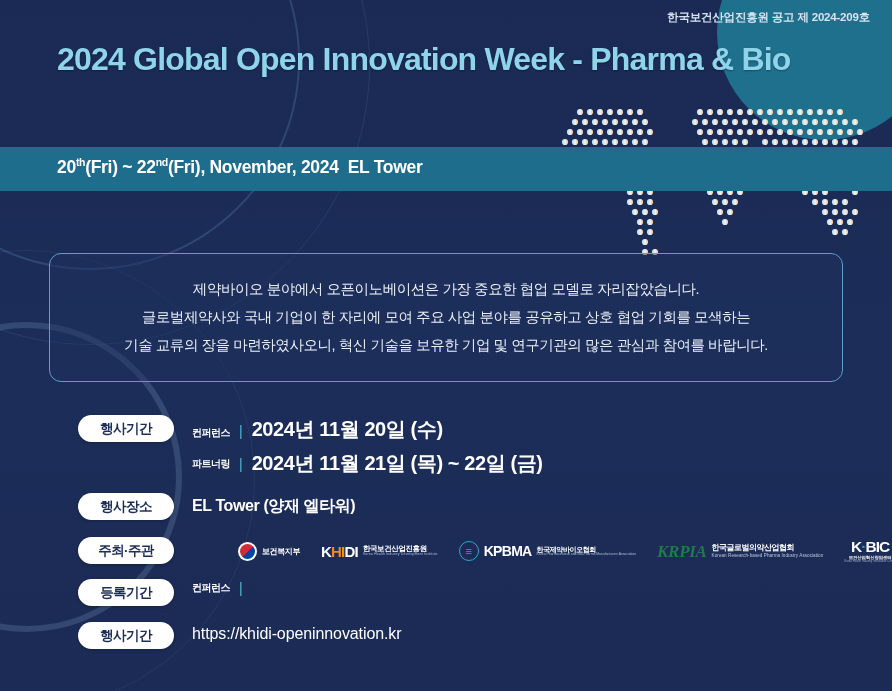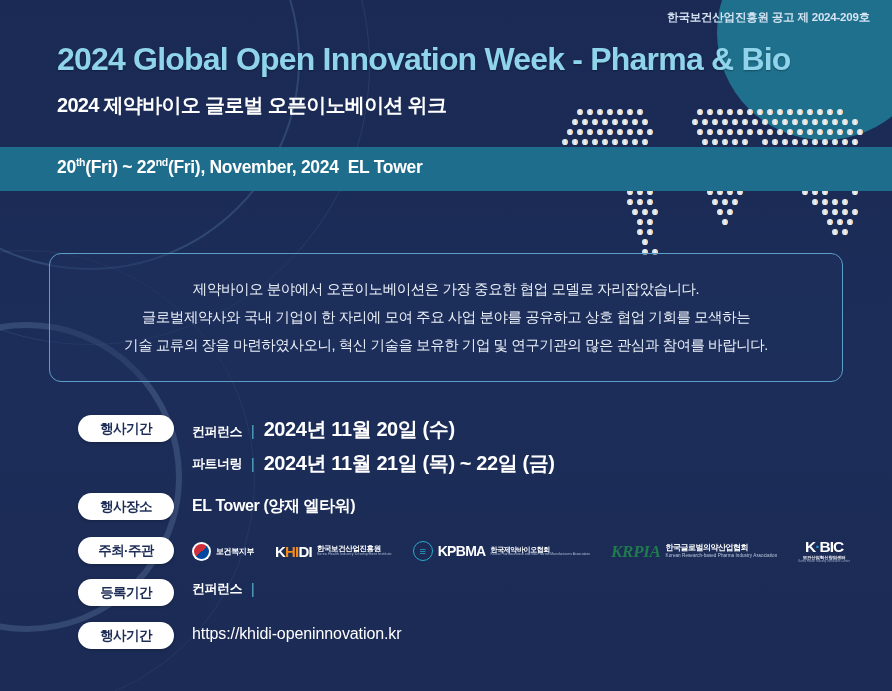--- a/index.html
+++ b/index.html
@@ -106,33 +106,33 @@
   }
   .invite-lines p {
     font-size:14.5px; color:#e9eff8; letter-spacing:-.45px;
     white-space:nowrap; font-weight:normal;
   }
 
   
   .info { position:absolute; left:78px; top:415px; width:800px; z-index:6; }
   .row { display:flex; align-items:flex-start; margin-bottom:16px; }
   .row.r-place { margin-bottom:17px; }
-  .row.r-org   { margin-bottom:15px; }
+  .row.r-org   { margin-bottom:15px;gap:46px; }
   .row.r-reg   { margin-bottom:16px; }
   .pill {
     flex:0 0 auto; width:96px; height:27px;
     background:#ffffff; border-radius:14px;
     display:flex; align-items:center; justify-content:center;
     font-size:13.5px; font-weight:bold; color:#1d2d57; letter-spacing:-.6px;
     box-shadow:0 1px 3px rgba(0,0,0,.25);
   }
   .vals { margin-left:18px; padding-top:1px; }
   .valline { display:flex; align-items:baseline; white-space:nowrap; margin-bottom:7px; }
   .valline:last-child { margin-bottom:0;align-items:center; }
-  .vkey { font-size:13px; font-weight:bold; color:#ffffff; letter-spacing:-.5px; }
+  .vkey { font-size:10px; font-weight:bold; color:#ffffff; letter-spacing:-.5px; }
   .vsep { color:#57b6cf; margin:0 9px; font-weight:normal; font-size:14px; }
   .vval { font-size:20px; font-weight:bold; color:#ffffff; letter-spacing:-.4px; }
   .vsingle { font-size:16px; font-weight:bold; color:#ffffff; letter-spacing:-.4px; padding-top:2px; }
   .vurl { font-size:16px; color:#ffffff; letter-spacing:-.1px; padding-top:2px; font-weight:normal; }
 
   
   .logos { display:flex; align-items:center; gap:21px; margin-left:18px; padding-top:2px; }
   .logo { display:flex; align-items:center; gap:5px; }
 
   .taeguk {
@@ -417,21 +417,20 @@
           <circle cx="308" cy="66" r="3.1"></circle>
       </g>
     </svg>
   </div>
 
   <div class="band"></div>
 
   <div class="notice-no">한국보건산업진흥원 공고 제 2024-209호</div>
 
   <div class="title-en">2024 Global Open Innovation Week - Pharma &amp; Bio</div>
-  <div class="title-ko">2024 제약바이오 글로벌 오픈이노베이션 위크</div>
 
   <div class="band-text">
     <span>20</span><sup>th</sup><span>(Fri)</span><span> ~ </span><span>22</span><sup>nd</sup><span>(Fri),</span><span> November, 2024</span>&nbsp;&nbsp;<span>EL Tower</span>
   </div>
 
 
   <div class="invite-box"></div>
   <div class="invite-lines">
     <p>제약바이오 분야에서 오픈이노베이션은 가장 중요한 협업 모델로 자리잡았습니다.</p>
     <p>글로벌제약사와 국내 기업이 한 자리에 모여 주요 사업 분야를 공유하고 상호 협업 기회를 모색하는</p>

